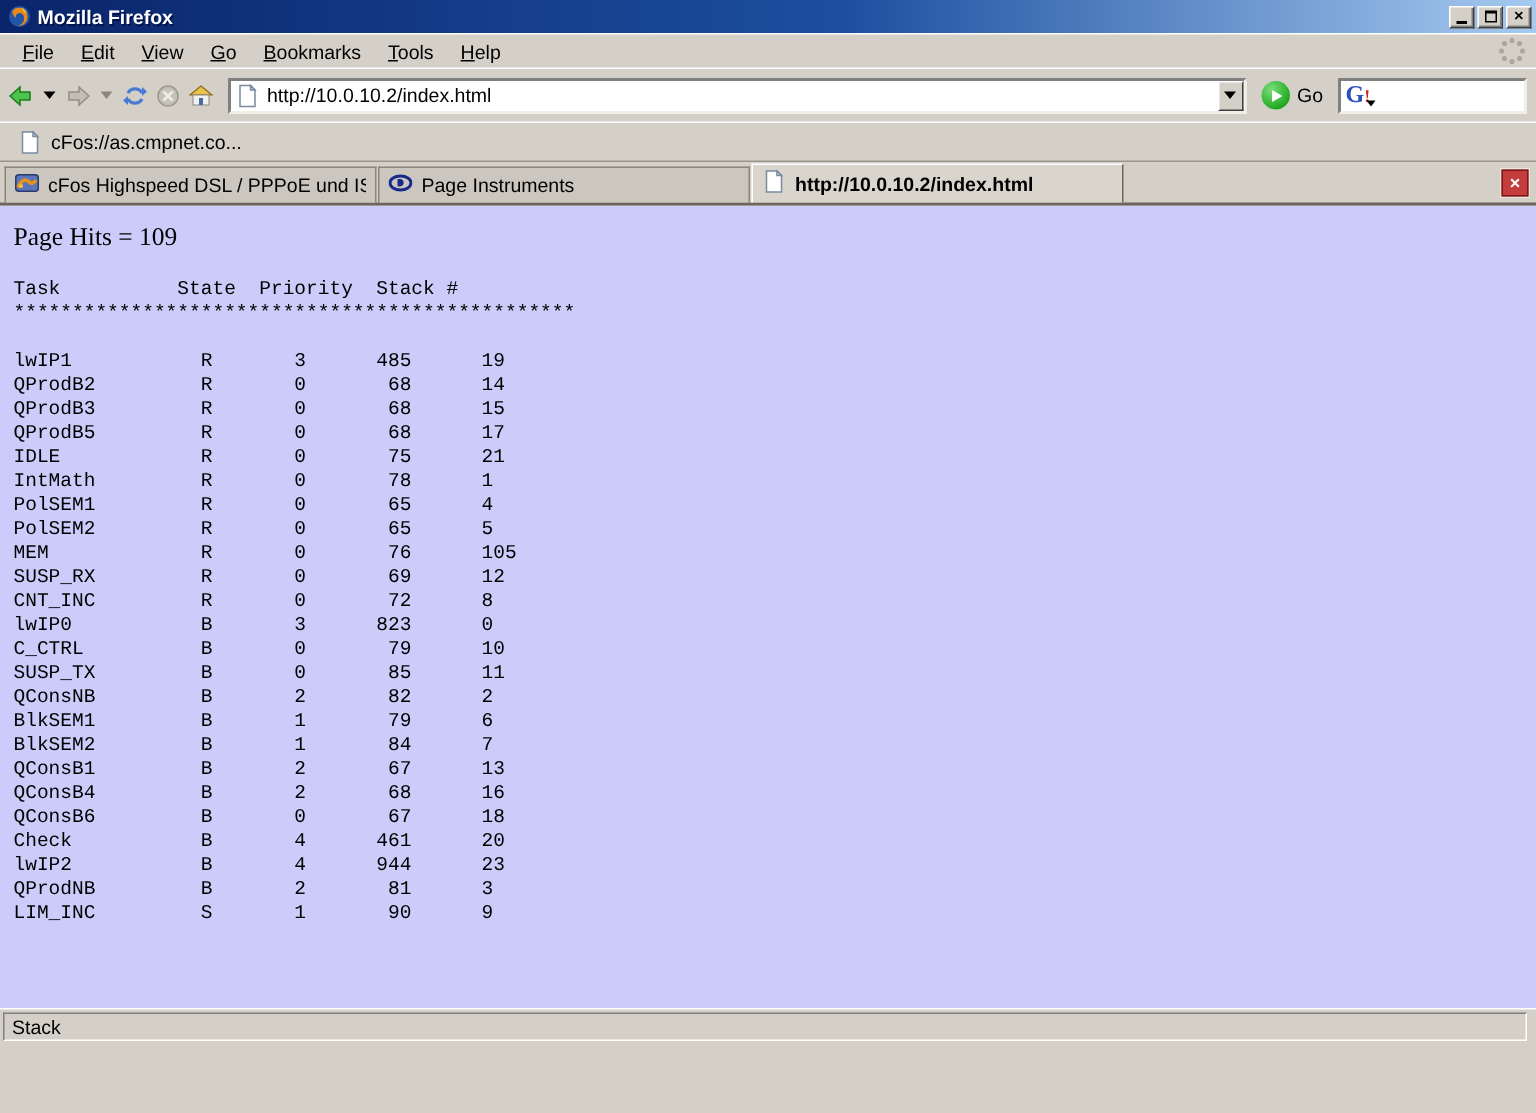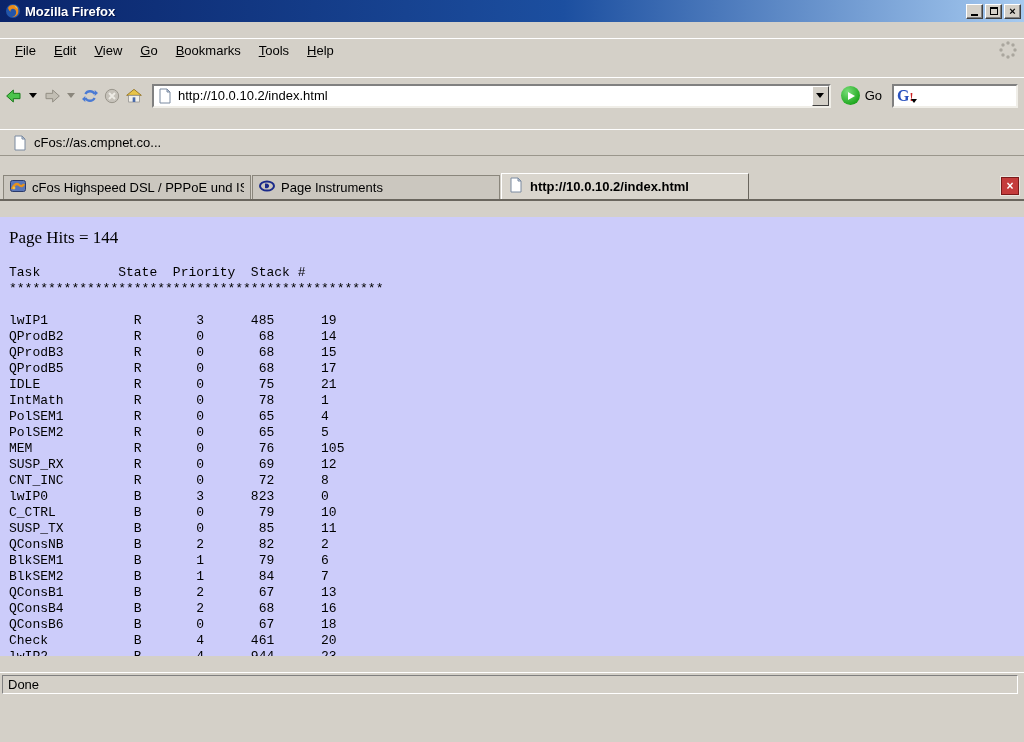--- a/index.html
+++ b/index.html
@@ -1,18 +1,18 @@
 <!DOCTYPE html>
 <html><head>
 <meta charset="utf-8">
 <style>
   * { margin:0; padding:0; box-sizing:border-box; }
   html,body { width:1024px; height:742px; overflow:hidden; }
   body { font-family:"Liberation Sans", sans-serif; font-size:13px; background:#d4d0c8; }
-  .window { width:1024px; height:697px; display:flex; flex-direction:column; background:#d4d0c8;gap:16px; }
+  .window { width:1024px; height:697px; display:flex; flex-direction:column; background:#d4d0c8; }
 
   
   .titlebar { height:22px; background:linear-gradient(to right,#0a246a,#1c4fa0 55%,#a6caf0); display:flex; align-items:center; padding:0 3px; flex:0 0 auto; }
   .titlebar .app-icon { width:16px; height:16px; margin:0 4px 0 2px; flex:0 0 auto; }
   .titlebar .title-text { color:#fff; font-weight:bold; font-size:13px; text-shadow:1px 1px 0 #00124a; }
   .win-buttons { margin-left:auto; display:flex; gap:2px; }
   .win-btn { width:17px; height:15px; background:#d4d0c8; border:1px solid; border-color:#fff #404040 #404040 #fff; box-shadow:inset -1px -1px 0 #808080; display:flex; align-items:center; justify-content:center; font-size:11px; font-weight:bold; color:#000; line-height:1; }
   .glyph-min { width:7px; border-bottom:2px solid #000; height:9px; }
   .glyph-restore { width:8px; height:8px; border:1px solid #000; border-top-width:2px; position:relative; }
 
@@ -197,21 +197,21 @@
               <path d="M3 1 H10 L13 4 V15 H3 Z" fill="#fff" stroke="#7a8aa0"></path>
               <path d="M10 1 L10 4 H13 Z" fill="#c9d4e8" stroke="#7a8aa0"></path>
             </svg></span>
           <span class="tab-label">http://10.0.10.2/index.html</span>
         </div>
       </span>
     <div class="tab-close">×</div>
   </div>
 
   <div class="content">
-    <div class="page-hits">Page Hits = 144</div>
+    <div class="page-hits">Page Hits = 109</div>
     <pre class="task-pre" id="task-pre">Task          State  Priority  Stack #
 ************************************************
 
 lwIP1           R       3      485      19
 QProdB2         R       0       68      14
 QProdB3         R       0       68      15
 QProdB5         R       0       68      17
 IDLE            R       0       75      21
 IntMath         R       0       78      1
 PolSEM1         R       0       65      4
@@ -229,17 +229,17 @@
 QConsB4         B       2       68      16
 QConsB6         B       0       67      18
 Check           B       4      461      20
 lwIP2           B       4      944      23
 QProdNB         B       2       81      3
 LIM_INC         S       1       90      9</pre>
   </div>
 
   <div class="statusbar">
     <div class="status-panel">
-      <span>Done</span>
+      <span>Stack</span>
     </div>
   </div>
 
 </div>
 
 </body></html>

